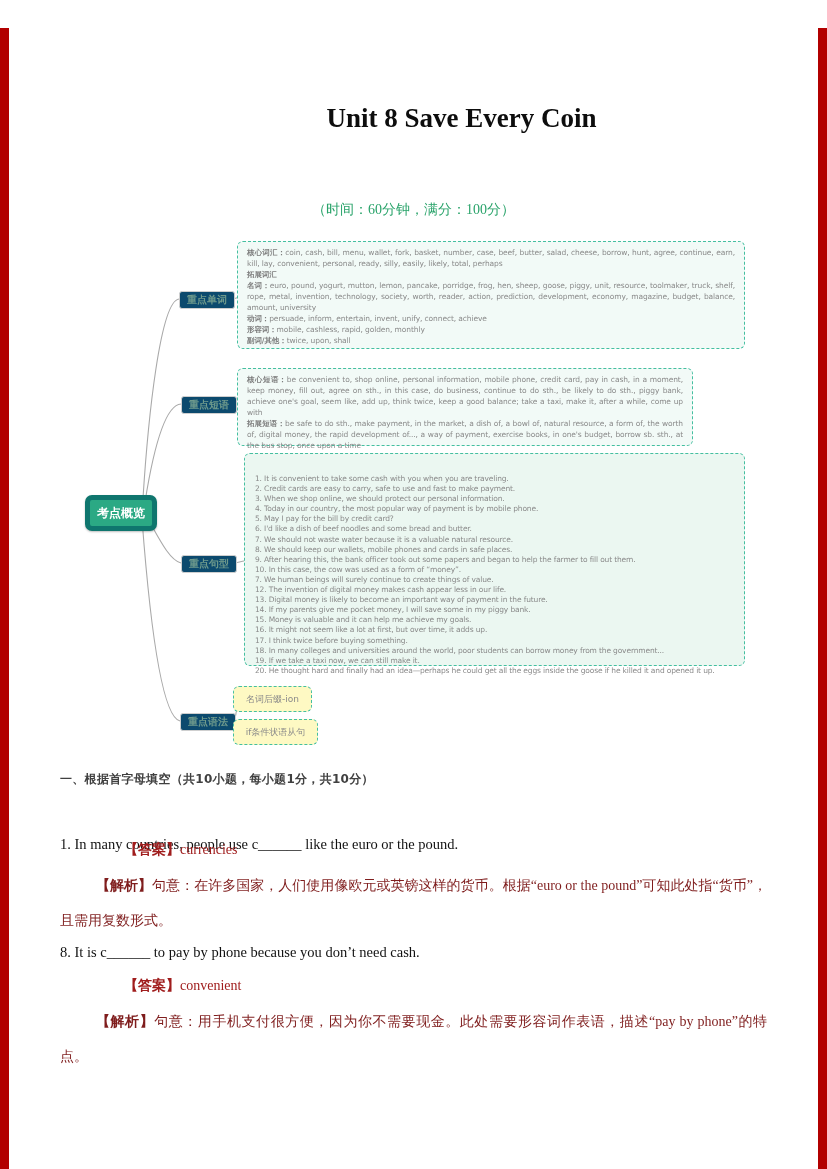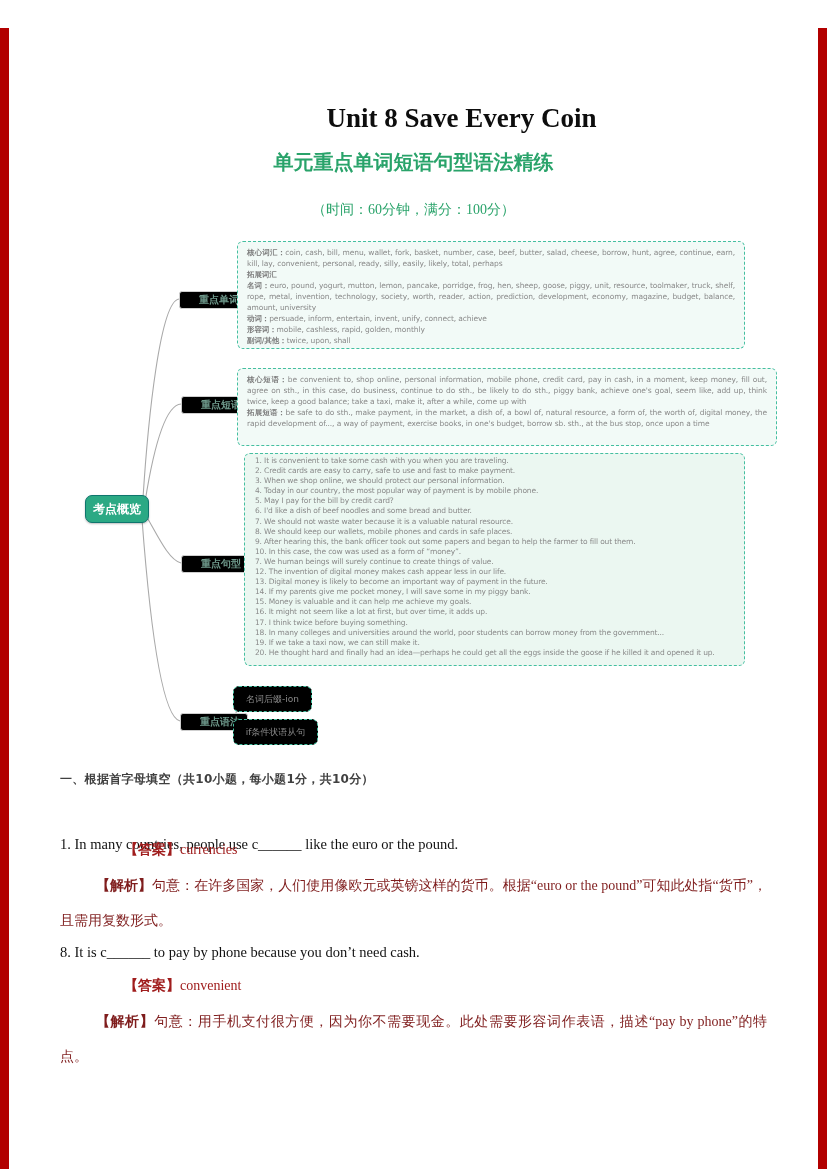--- a/index.html
+++ b/index.html
@@ -10,42 +10,42 @@
 
   .title{position:absolute;top:103px;left:0;width:100%;text-align:center;
          font-size:27px;font-weight:bold;color:#0d0d0d;padding-left:48px;}
   .subtitle{position:absolute;top:149px;left:0;width:100%;text-align:center;
          font-size:20px;font-weight:bold;color:#29a36a;font-family:"DejaVu Sans",sans-serif;}
   .meta{position:absolute;top:201px;left:0;width:100%;text-align:center;
          font-size:14px;color:#29a36a;}
 
   .mm-lines{position:absolute;left:0;top:0;pointer-events:none;}
   .mm-root{position:absolute;left:85px;top:495px;width:62px;height:26px;
-         background:#2ba984;border:1px solid #0f766e;border-radius:7px;color:#fff;
+         background:#2ba984;border:5px solid #0f766e;border-radius:7px;color:#fff;
          font-size:12px;font-weight:bold;display:flex;align-items:center;justify-content:center;
          font-family:"DejaVu Sans",sans-serif;box-shadow:0 1px 2px rgba(0,0,0,.25);}
-  .mm-branch{position:absolute;width:54px;height:16px;background:#000000;border:1px solid #cfcfcf;
+  .mm-branch{position:absolute;width:54px;height:16px;background:#0c4a6e;border:1px solid #cfcfcf;
          border-radius:3px;color:#6f9a8c;font-size:10px;font-weight:bold;
-         display:flex;align-items:center;justify-content:center;font-family:"DejaVu Sans",sans-serif;padding-left:12px;}
+         display:flex;align-items:center;justify-content:center;font-family:"DejaVu Sans",sans-serif;}
   #b-words{left:179px;top:291px;} #b-phrases{left:181px;top:396px;}
   #b-sentences{left:181px;top:555px;} #b-grammar{left:180px;top:713px;}
 
   .mm-box{position:absolute;border:1px dashed #44bfa0;border-radius:6px;background:#f2faf7;
          color:#8a8a8a;font-family:"DejaVu Sans",sans-serif;box-sizing:border-box;}
   #box-words{left:237px;top:241px;width:508px;height:108px;padding:5px 9px;
          font-size:7.5px;line-height:11px;letter-spacing:-0.1px;}
-  #box-phrases{left:237px;top:368px;width:540px;height:78px;padding:5px 9px;
+  #box-phrases{left:237px;top:368px;width:456px;height:78px;padding:5px 9px;
          font-size:7.5px;line-height:11px;letter-spacing:-0.1px;}
-  #box-sentences{left:244px;top:453px;width:501px;height:213px;padding:2px 10px;
+  #box-sentences{left:244px;top:453px;width:501px;height:213px;padding:20px 10px;
          font-size:7.5px;line-height:10.1px;letter-spacing:-0.15px;background:#ebf7f1;}
   .mm-box .lbl{font-weight:bold;color:#7d7d7d;}
   .mm-row{text-align:justify;}
   .sent{white-space:nowrap;overflow:hidden;}
   .mm-box.small{display:flex;align-items:center;justify-content:center;
-         font-size:9px;background:#000000;}
+         font-size:9px;background:#fef9c3;}
   #box-g1{left:233px;top:686px;width:79px;height:26px;}
   #box-g2{left:233px;top:719px;width:85px;height:26px;}
 
   .section-heading{position:absolute;left:60px;top:771px;font-size:12px;font-weight:bold;
          color:#404040;font-family:"DejaVu Sans",sans-serif;letter-spacing:0.3px;}
   .q{position:absolute;left:60px;width:707px;font-size:14.5px;color:#111;}
   #q1{top:836px;} #q2{top:944px;}
   .ans{position:absolute;left:96px;font-size:14px;color:#a01d1d;}
   #ans1{top:841px;} #ans2{top:977px;}
   .ans .albl{font-weight:bold;font-family:"DejaVu Sans",sans-serif;margin-left:28px;}
@@ -55,21 +55,20 @@
   .analysis .albl{font-weight:bold;font-family:"DejaVu Sans",sans-serif;}
 </style>
 </head>
 <body>
 
 <div class="page">
   <div class="red-bar left"></div>
   <div class="red-bar right"></div>
 
   <div class="title">Unit 8 Save Every Coin</div>
-  <div class="subtitle">单元重点单词短语句型语法精练</div>
   <div class="meta">（时间：60分钟，满分：100分）</div>
 
   <svg class="mm-lines" width="827" height="1169" viewBox="0 0 827 1169">
     <g stroke="#a9a9a9" stroke-width="1.1" fill="none">
       <path d="M143,498 C148,420 160,301 179,299"></path>
       <path d="M145,502 C152,458 164,405 181,404"></path>
       <path d="M145,514 C156,532 168,560 181,563"></path>
       <path d="M142,519 C150,625 162,717 180,721"></path>
       <path d="M233,299 L243,296"></path>
       <path d="M235,404 L243,406"></path>

